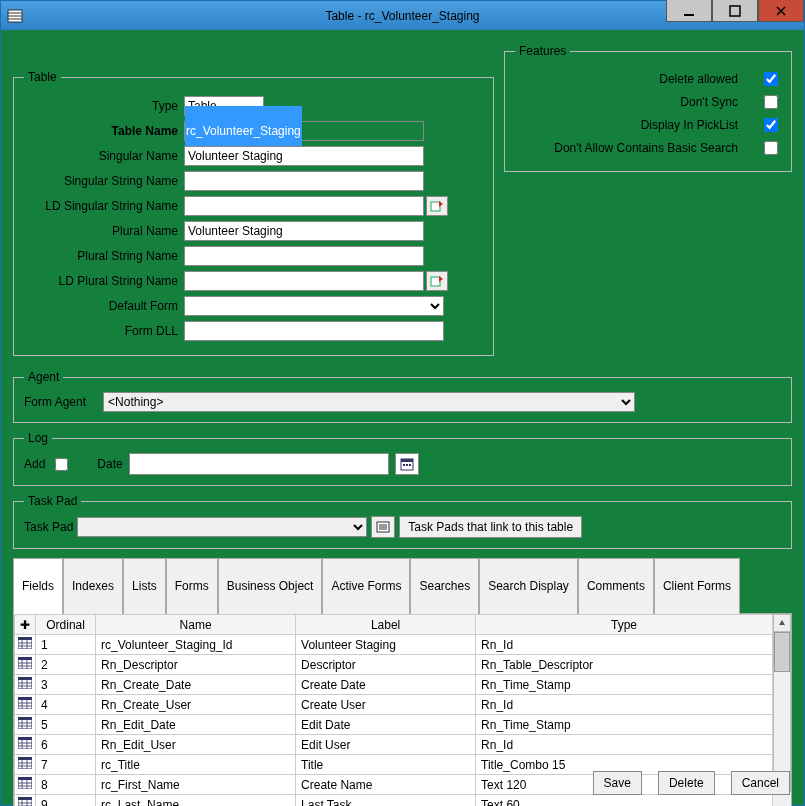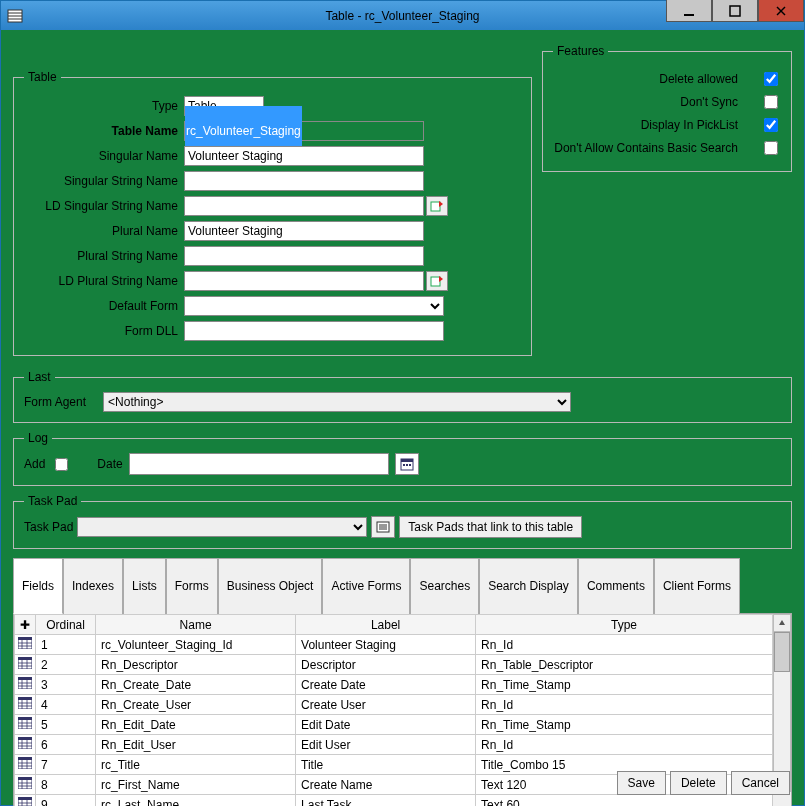--- a/index.html
+++ b/index.html
@@ -66,21 +66,21 @@
     margin: 6px 0 8px 0;
     padding: 8px 10px 10px 10px;
     position: relative;
   }
   legend {
     font-size: 12px;
     padding: 0 4px;
   }
   .top-row { display: flex; gap: 10px; align-items: flex-start; }
   .table-fs { flex: 1; margin-top: 32px; }
-  .features-fs { width: 250px; }
+  .features-fs { width: 288px; }
   .form-row {
     display: flex;
     align-items: center;
     margin: 3px 0;
     min-height: 22px;
   }
   .form-row label {
     width: 160px;
     text-align: right;
     padding-right: 6px;
@@ -116,21 +116,21 @@
   }
   .feat-row {
     display: flex;
     align-items: center;
     justify-content: flex-end;
     margin: 3px 0;
     min-height: 20px;
   }
   .feat-row label { margin-right: 22px; }
   .feat-row input[type="checkbox"] { width: 14px; height: 14px; }
-  .agent-select { width: 468px; height: 20px; border: 1px solid #888; font-family: inherit; font-size: 12px; }
+  .agent-select { width: 532px; height: 20px; border: 1px solid #888; font-family: inherit; font-size: 12px; }
   .log-row { display: flex; align-items: center; gap: 6px; }
   .log-row .date-box { width: 260px; height: 22px; border: 1px solid #888; background: #fff; display: inline-block; }
   .log-cal {
     width: 24px; height: 22px;
     border: 1px solid #888;
     background: #fff;
     display: inline-flex;
     align-items:center; justify-content:center;
     cursor: pointer;
   }
@@ -219,21 +219,21 @@
     cursor: pointer;
     height: 24px;
     display: inline-flex;
     align-items: center;
   }
   .footer-btns {
     position: absolute;
     right: 14px;
     bottom: 10px;
     display: flex;
-    gap: 4px;
+    gap: 16px;
   }
   .underline-first::first-letter { text-decoration: underline; }
 </style>
 </head>
 <body>
 
 <div class="window">
   <div class="titlebar">
     <span class="titlebar-icon">
       <svg viewBox="0 0 16 16">
@@ -340,21 +340,21 @@
           <input type="checkbox" checked="" style="">
         </div>
         <div class="feat-row">
           <label>Don't Allow Contains Basic Search</label>
           <input type="checkbox" style="">
         </div>
       </fieldset>
     </div>
 
     <fieldset>
-      <legend>Last</legend>
+      <legend>Agent</legend>
       <div style="display:flex;align-items:center;gap:17px;">
         <label>Form Agent</label>
         <select class="agent-select">
           <option>&lt;Nothing&gt;</option>
         </select>
       </div>
     </fieldset>
 
     <fieldset>
       <legend>Log</legend>

